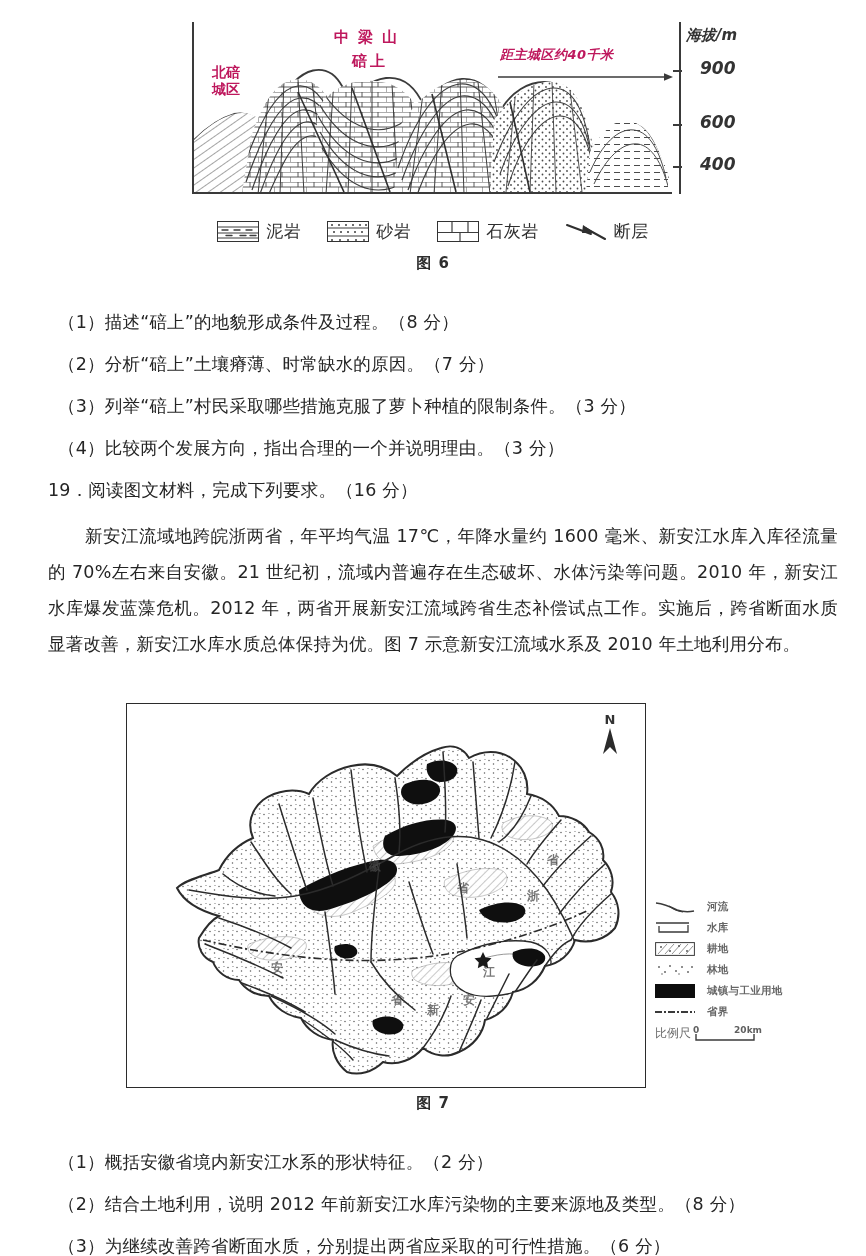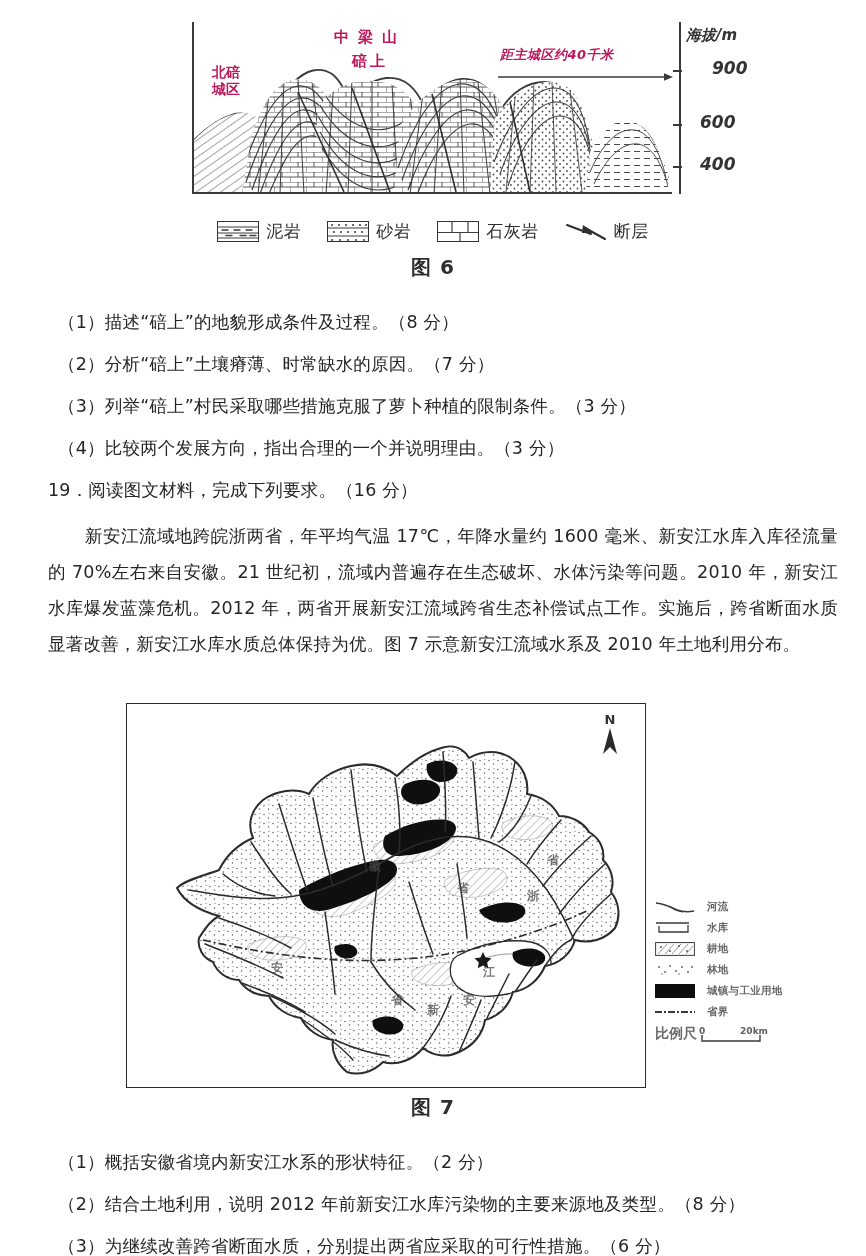--- a/index.html
+++ b/index.html
@@ -116,21 +116,21 @@
     font-weight: 400;
     color: #2e2e2e;
     letter-spacing: 0.5px;
   }
   .fault-swatch { width: 42px; height: 21px; }
 
   .fig-caption {
     position: absolute;
     width: 866px;
     text-align: center;
-    font-size: 20px;
+    font-size: 15px;
     font-weight: 700;
     color: #2e2e2e;
     letter-spacing: 1px;
   }
   .cap6 { top: 254px; }
   .cap7 { top: 1094px; }
 
   
   .qtext {
     position: absolute;
@@ -201,21 +201,21 @@
     white-space: nowrap;
     font-weight: 700;
     opacity: 0.78;
   }
   .scale-row {
     display: flex;
     align-items: flex-end;
     gap: 3px;
     margin-top: 3px;
   }
-  .scale-label { font-size: 14px; color: #444; font-weight: 700; opacity:.8; }
+  .scale-label { font-size: 12px; color: #444; font-weight: 400; opacity:.8; }
   .scale-bar { position: relative; width: 64px; height: 16px; }
   .scale-num {
     position: absolute;
     font-size: 9px; color: #444; font-weight: 700; opacity:.85;
   }
 </style>
 </head>
 <body>
 
 <div class="page">
@@ -367,21 +367,21 @@
         </g>
       </svg>
     </div>
 
     <div class="vaxis"></div>
     <div class="tick-mark" style="top:70px;"></div>
     <div class="tick-mark" style="top:124px;"></div>
     <div class="tick-mark" style="top:166px;"></div>
 
     <div class="axis-label axis-title">海拔/m</div>
-    <div class="tick-text" style="top:58px;margin-left:12px;">900</div>
+    <div class="tick-text" style="top:58px;">900</div>
     <div class="tick-text" style="top:112px;">600</div>
     <div class="tick-text" style="top:154px;">400</div>
 
     <div class="map-text lbl-beibei">
       <div>北碚</div>
       <div>城区</div>
     </div>
     <div class="map-text lbl-zhongliang">中梁山</div>
     <div class="map-text lbl-beishang">碚上</div>
     <div class="map-text lbl-dist">距主城区约40千米</div>

